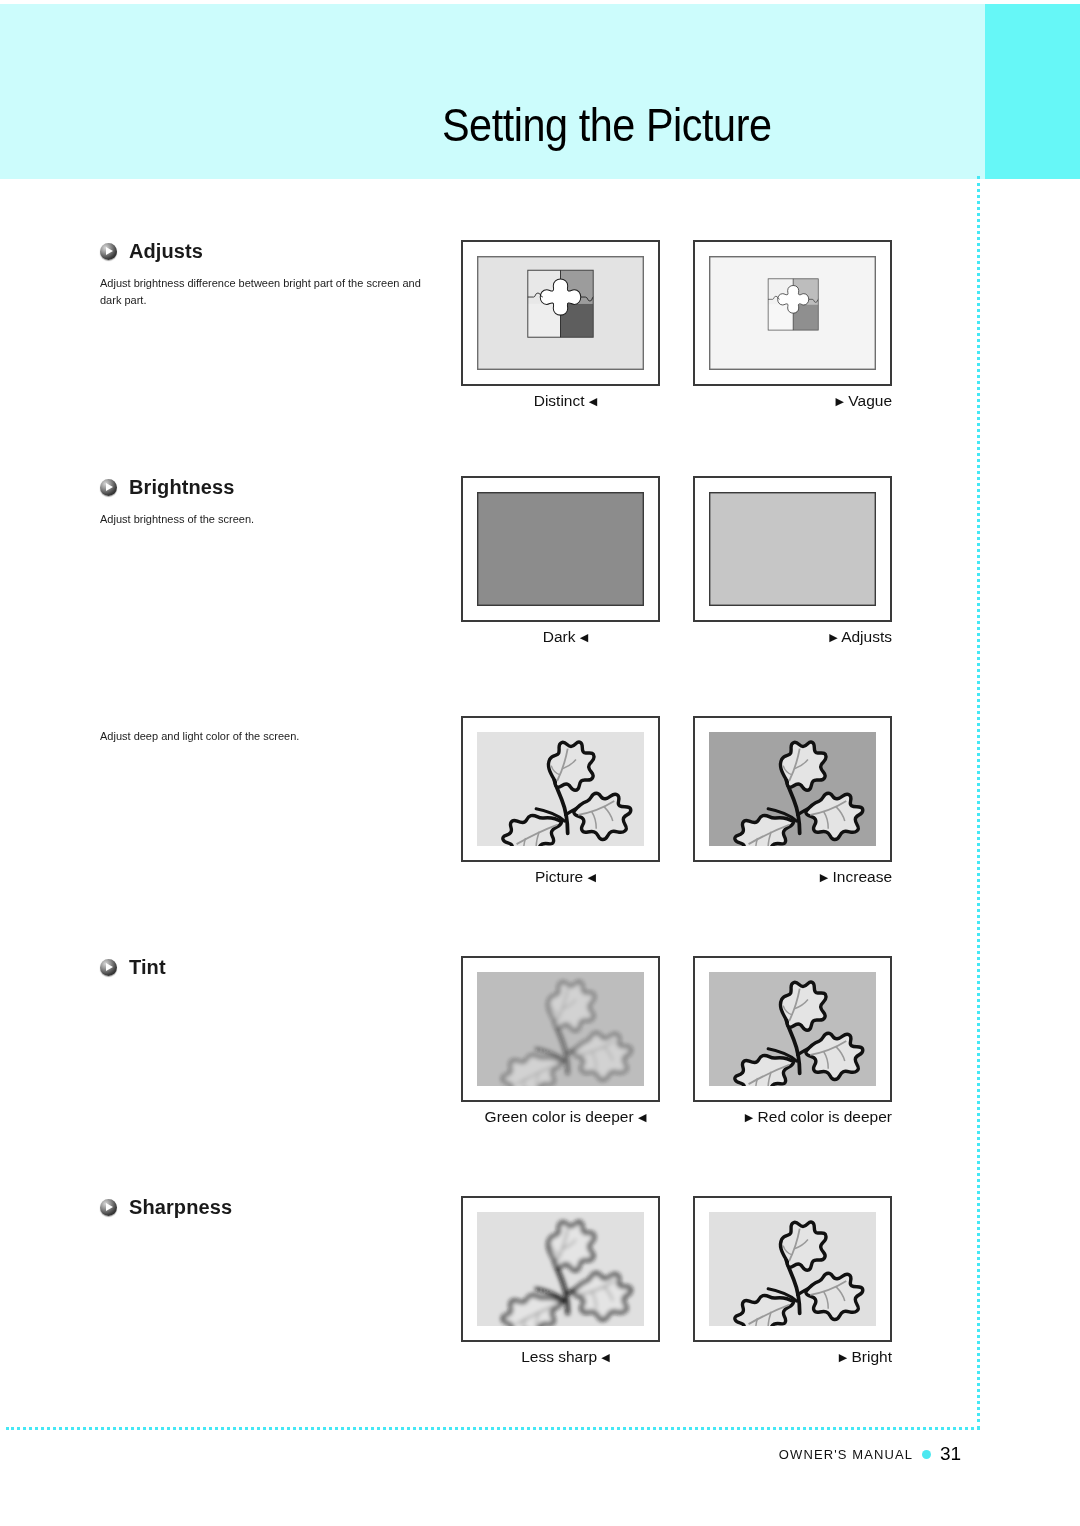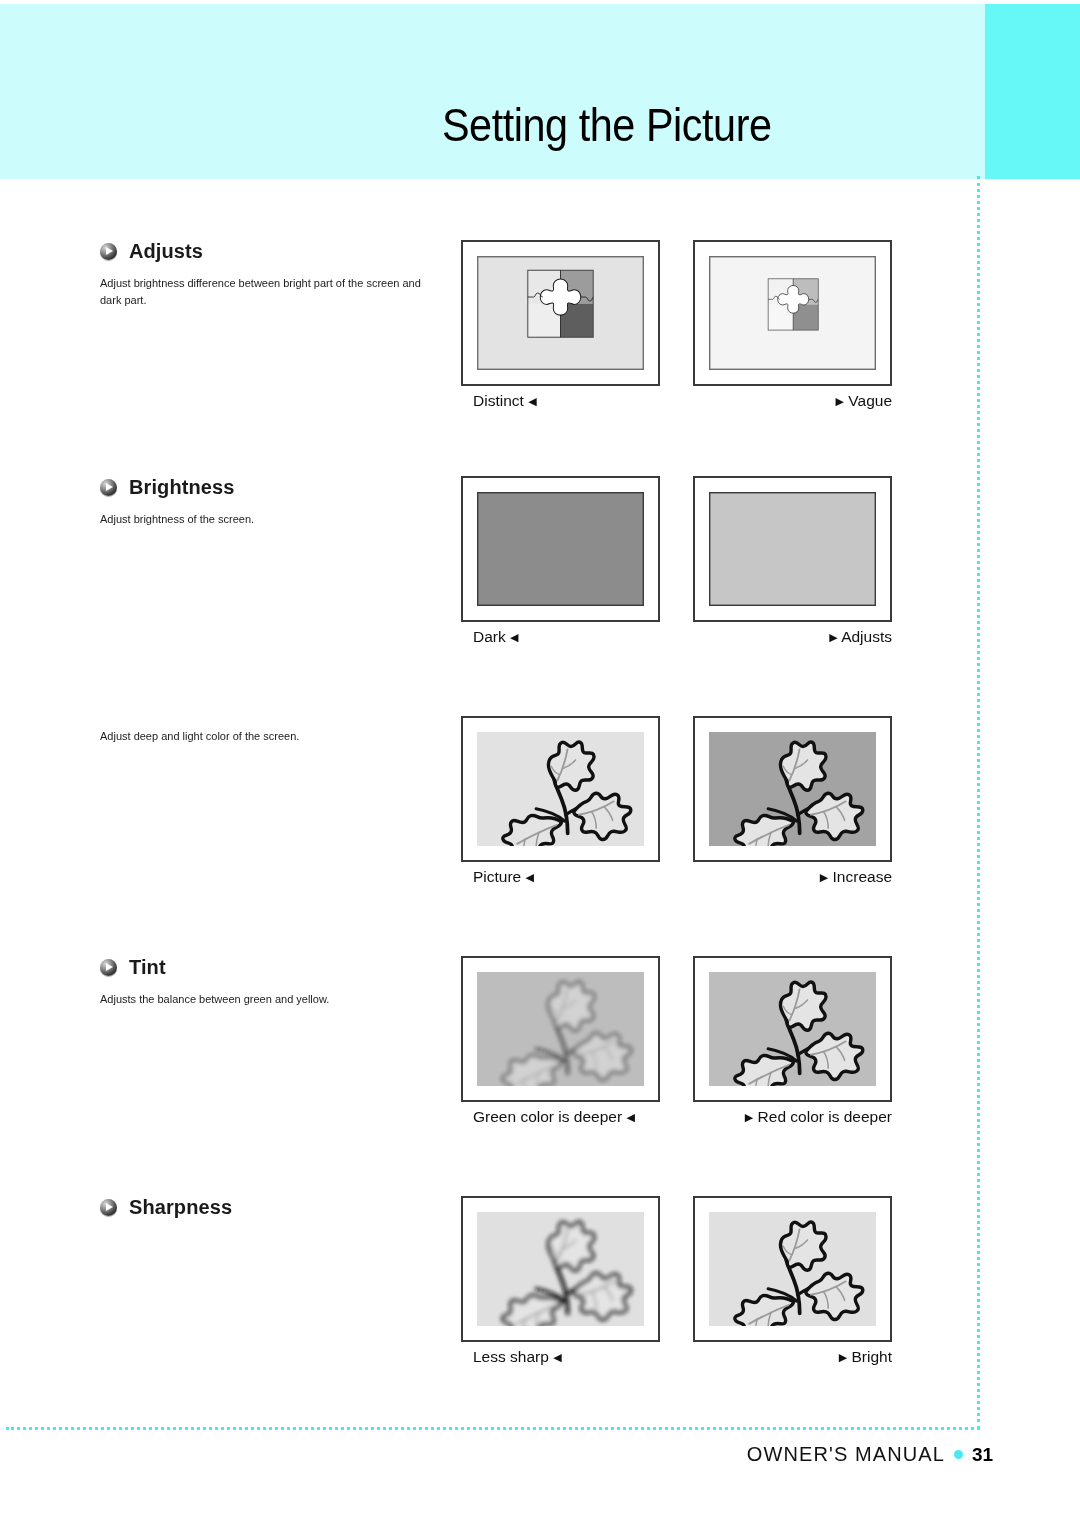--- a/index.html
+++ b/index.html
@@ -155,23 +155,23 @@
     overflow: hidden;
   }
   .caption {
     position: absolute;
     top: 152px;
     font-size: 15.5px;
     color: #111;
     white-space: nowrap;
   }
   .caption.left {
-    left: 12px;
+    left: 5px;
     width: 199px;
-    text-align: left;
+    text-align: center;
   }
   .caption.right {
     left: 232px;
     width: 199px;
     text-align: right;
   }
   .arrow { font-size: 11px; vertical-align: 1.5px; }
   svg { display: block; }
 
   
@@ -183,36 +183,36 @@
     text-align: center;
     padding-right: 0;
   }
   .footer-inner {
     display: inline-flex;
     align-items: center;
     gap: 9px;
     margin-left: 660px;
   }
   .footer-label {
-    font-size: 20px;
+    font-size: 13px;
     letter-spacing: 1.1px;
     color: #111;
     font-weight: 400;
     font-family: "Liberation Sans", sans-serif;
   }
   .footer-dot {
     width: 9px;
     height: 9px;
     border-radius: 50%;
     background: #4ce8f0;
     display: inline-block;
   }
   .footer-page {
     font-size: 19px;
-    font-weight: bold;
+    font-weight: normal;
     color: #000;
   }
 </style>
 </head>
 <body>
 
 <div class="header">
   <div class="header-band"></div>
   <div class="header-band-dark"></div>
   <div class="header-title">Setting the Picture</div>
@@ -436,21 +436,20 @@
     </div>
   </div>
 </div>
 
 <div class="section" style="top:956px">
   <div class="text-col">
     <div class="sec-head">
       <span class="bullet"></span>
       <span class="sec-title">Tint</span>
     </div>
-    <div class="sec-desc">Adjusts the balance between green and yellow.</div>
   </div>
 
   <div class="frames">
     <div class="frame-pair">
       <div class="frame left">
         <div class="frame-inner">
           <svg viewBox="0 0 240 160" width="100%" height="100%" preserveAspectRatio="none">
             <rect x="0" y="0" width="240" height="160" fill="#bdbdbd"></rect>
             <g transform="translate(18,4) scale(1.08)" opacity="0.55" style="filter:url(#blurLeaf)">
               <use href="#leafArt"></use>

